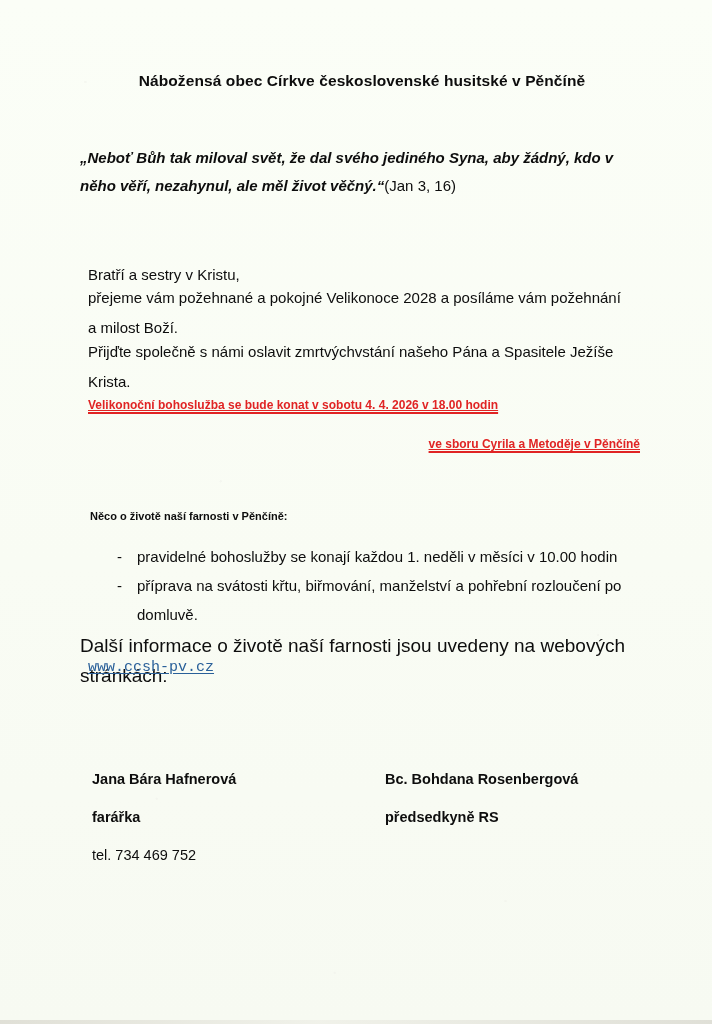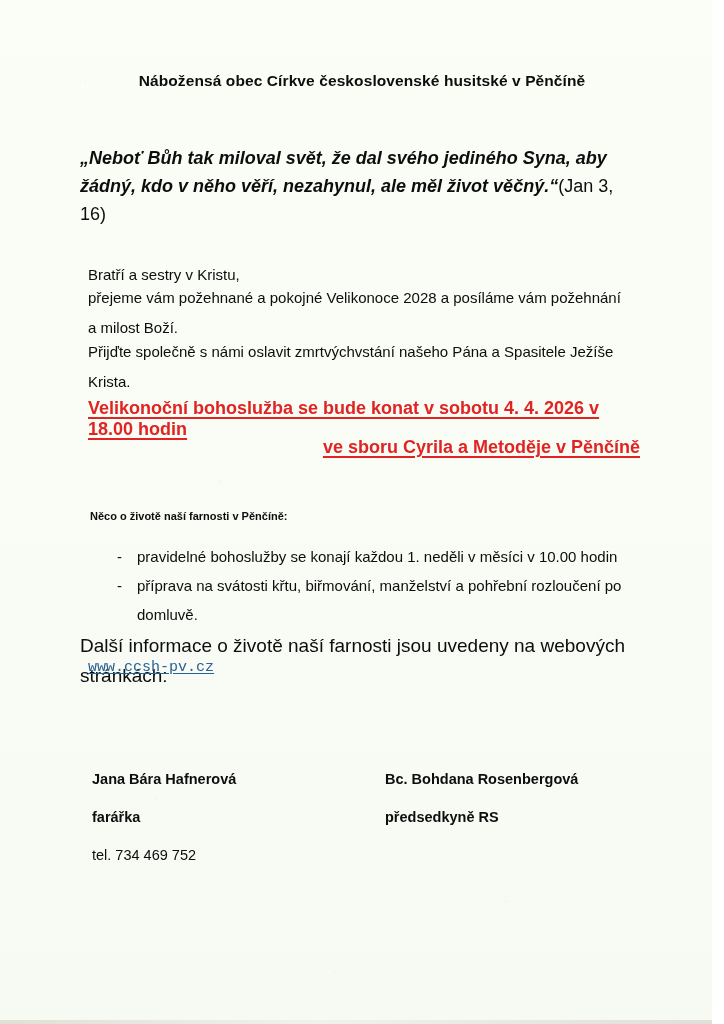--- a/index.html
+++ b/index.html
@@ -59,21 +59,21 @@
     font-size: 15.5px;
     font-weight: bold;
     letter-spacing: 0.1px;
   }
 
   .quote {
     position: absolute;
     top: 144px;
     left: 80px;
     width: 548px;
-    font-size: 18px;
+    font-size: 15px;
     line-height: 28px;
     font-style: italic;
     font-weight: bold;
   }
   .quote .cite {
     font-style: normal;
     font-weight: normal;
   }
 
   .para {
@@ -86,21 +86,22 @@
   .p-greeting { top: 260px; }
   .p-wish     { top: 283px; }
   .p-invite   { top: 337px; }
 
   .red-block {
     position: absolute;
     left: 80px;
     width: 560px;
     color: #e02424;
     font-weight: bold;
-    font-size: 18px;
+    font-size: 12px;
+    text-decoration: underline;
   }
   .red-line-1 {
     top: 398px;
     text-align: left;
     padding-left: 8px;
   }
   .red-line-2 {
     top: 437px;
     text-align: right;
   }

